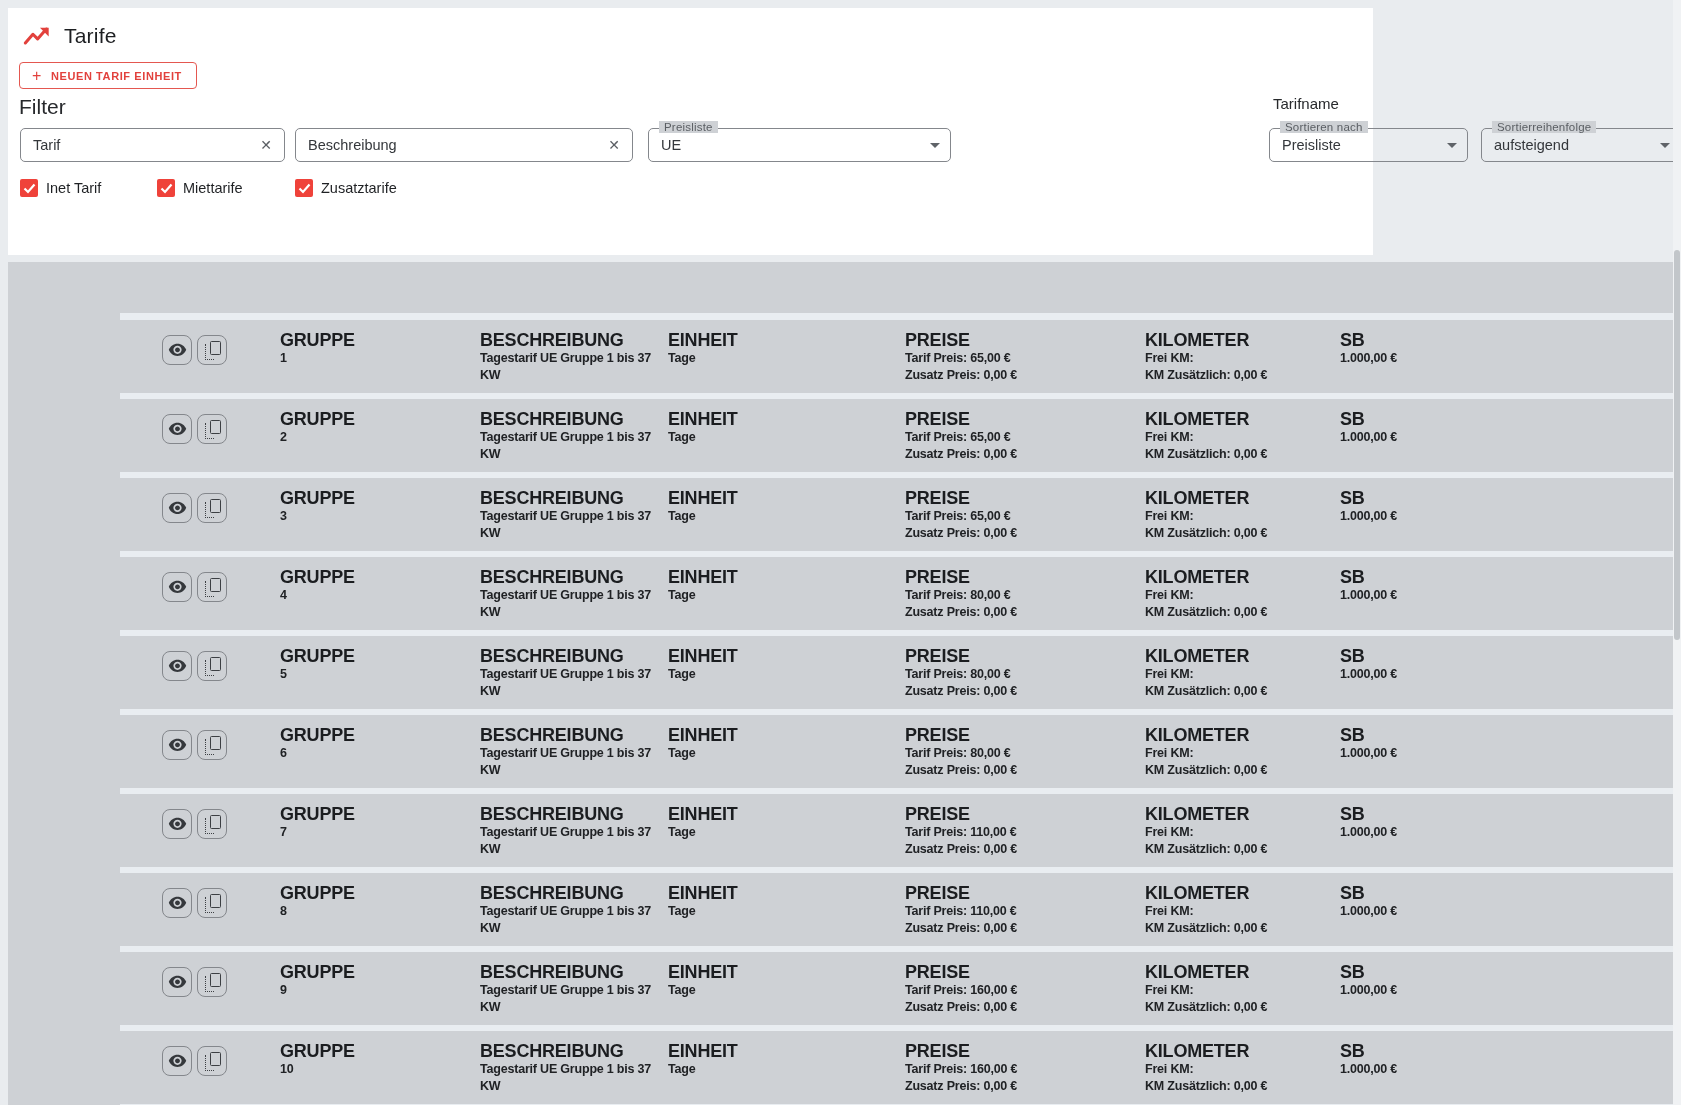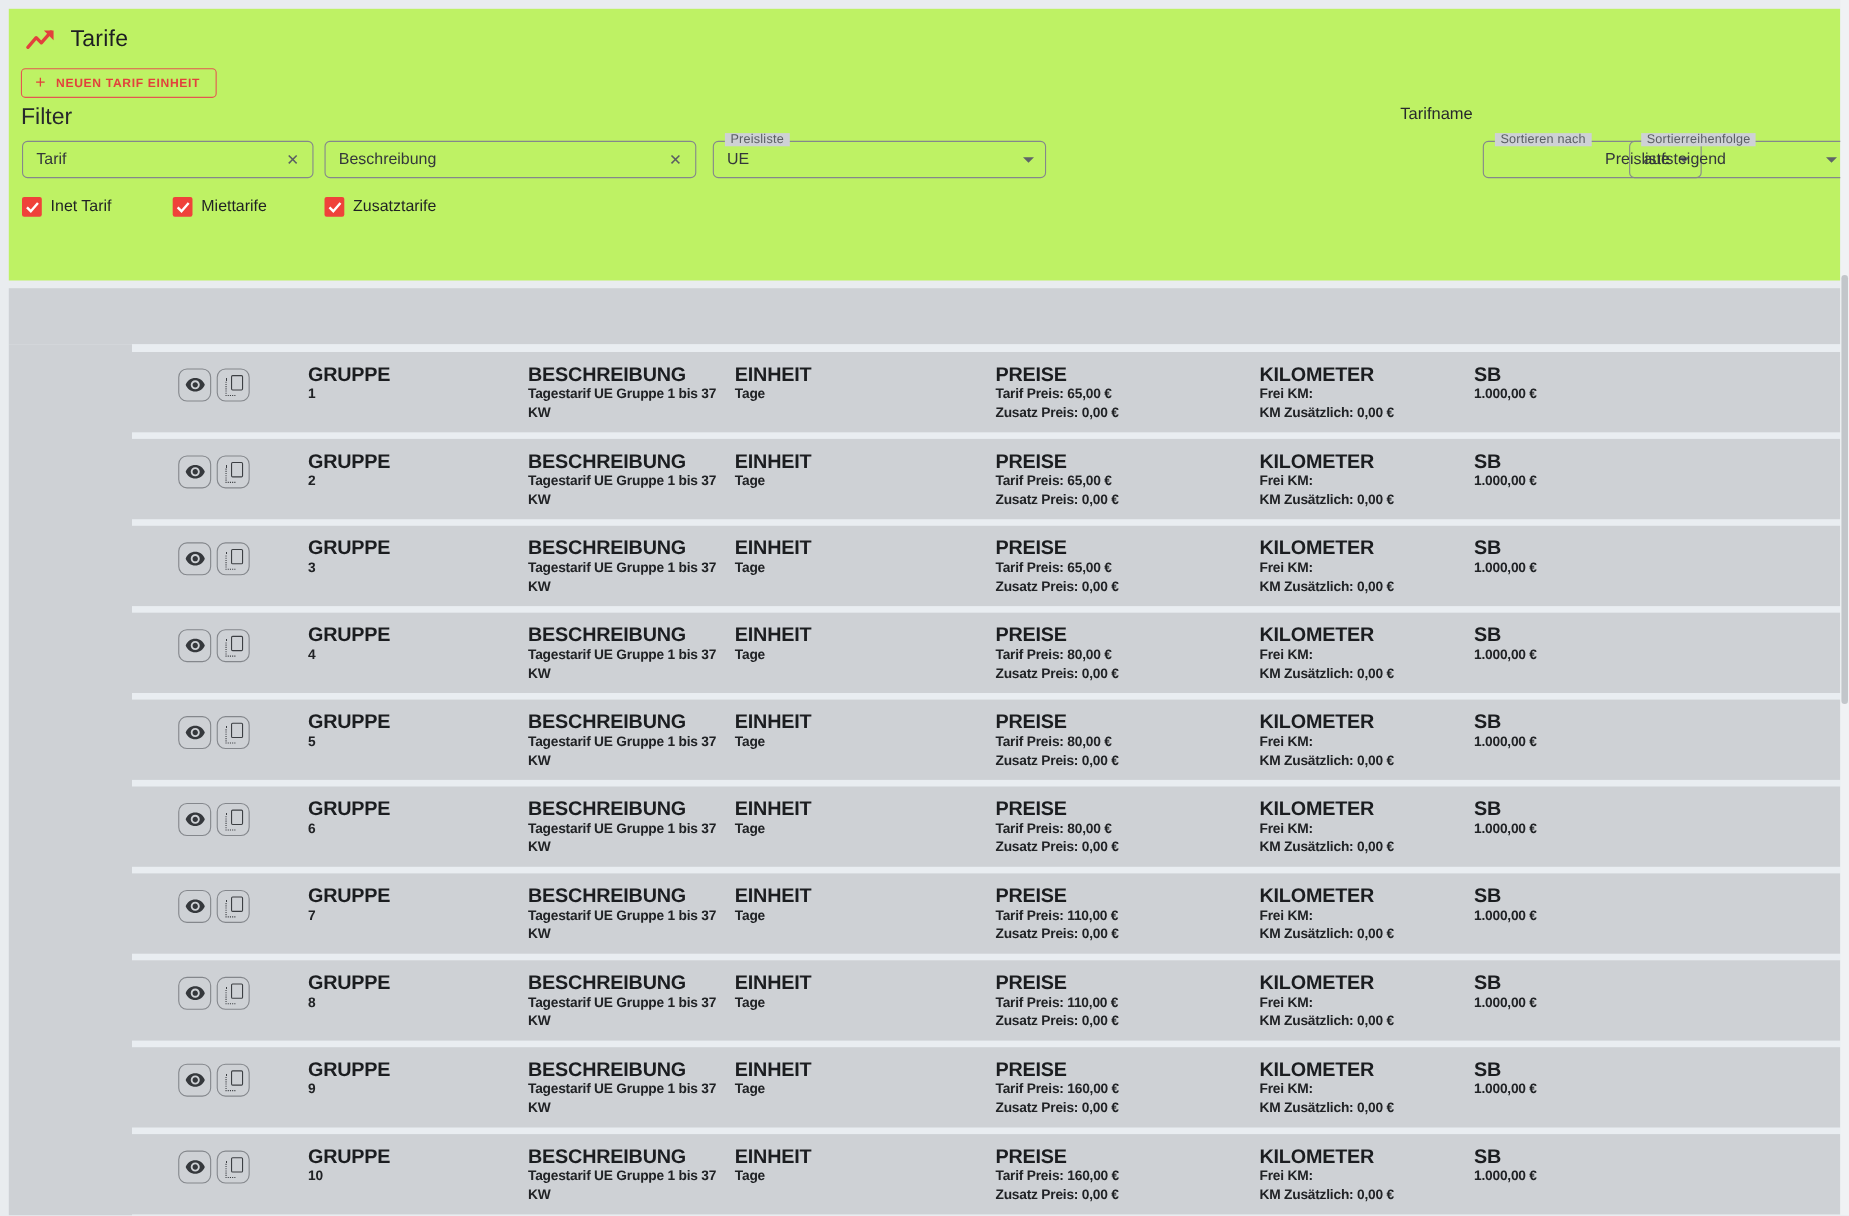--- a/index.html
+++ b/index.html
@@ -7,21 +7,21 @@
   body {
     font-family: "Liberation Sans", "DejaVu Sans", sans-serif;
     background:#e9ecef;
     position:relative;
     overflow:hidden;
     color:#212326;
   }
   .abs { position:absolute; }
 
   
-  #filter-card { left:8px; top:8px; width:1665px; height:247px; background:#bef264; }
+  #filter-card { left:8px; top:8px; width:1365px; height:247px; background:#ffffff; }
   #header-band { left:8px; top:262px; width:1665px; height:51px; background:#ced1d5; }
   #rows-strip  { left:120px; top:313px; width:1553px; background:#e9edf1; padding-top:7px; position:absolute; }
   #left-gutter { left:8px; top:313px; width:112px; height:792px; background:#ced1d5; }
 
   
   .trend-icon { left:15px; top:16px; width:28px; height:24px; }
   .page-title { left:56px; top:16px; font-size:21px; color:#1d1f22; letter-spacing:.2px; }
 
   
   .new-btn {
@@ -53,21 +53,21 @@
     font-size:11.5px; color:#5a5e63; letter-spacing:.2px;
   }
   .caret {
     width:0; height:0; margin-left:8px;
     border-left:5px solid transparent; border-right:5px solid transparent;
     border-top:5px solid #5f6368;
   }
   #f-tarif { left:12px;  width:265px; }
   #f-beschr{ left:287px; width:338px; }
   #f-preisliste { left:640px; width:303px; }
-  #s-nach { left:1340px; width:199px;text-align:right; }
+  #s-nach { left:1261px; width:199px; }
   #s-folge{ left:1473px; width:200px; }
   .sort-heading { left:1265px; top:87px; font-size:15px; color:#27292c; }
 
   
   .cb-row { position:absolute; top:171px; left:0; width:100%; height:20px; }
   .cb { position:absolute; display:flex; align-items:center; gap:8px; cursor:pointer; }
   .cb-box {
     width:18px; height:18px; border-radius:2px; background:#ef423a;
     display:flex; align-items:center; justify-content:center; flex:0 0 auto;
   }

